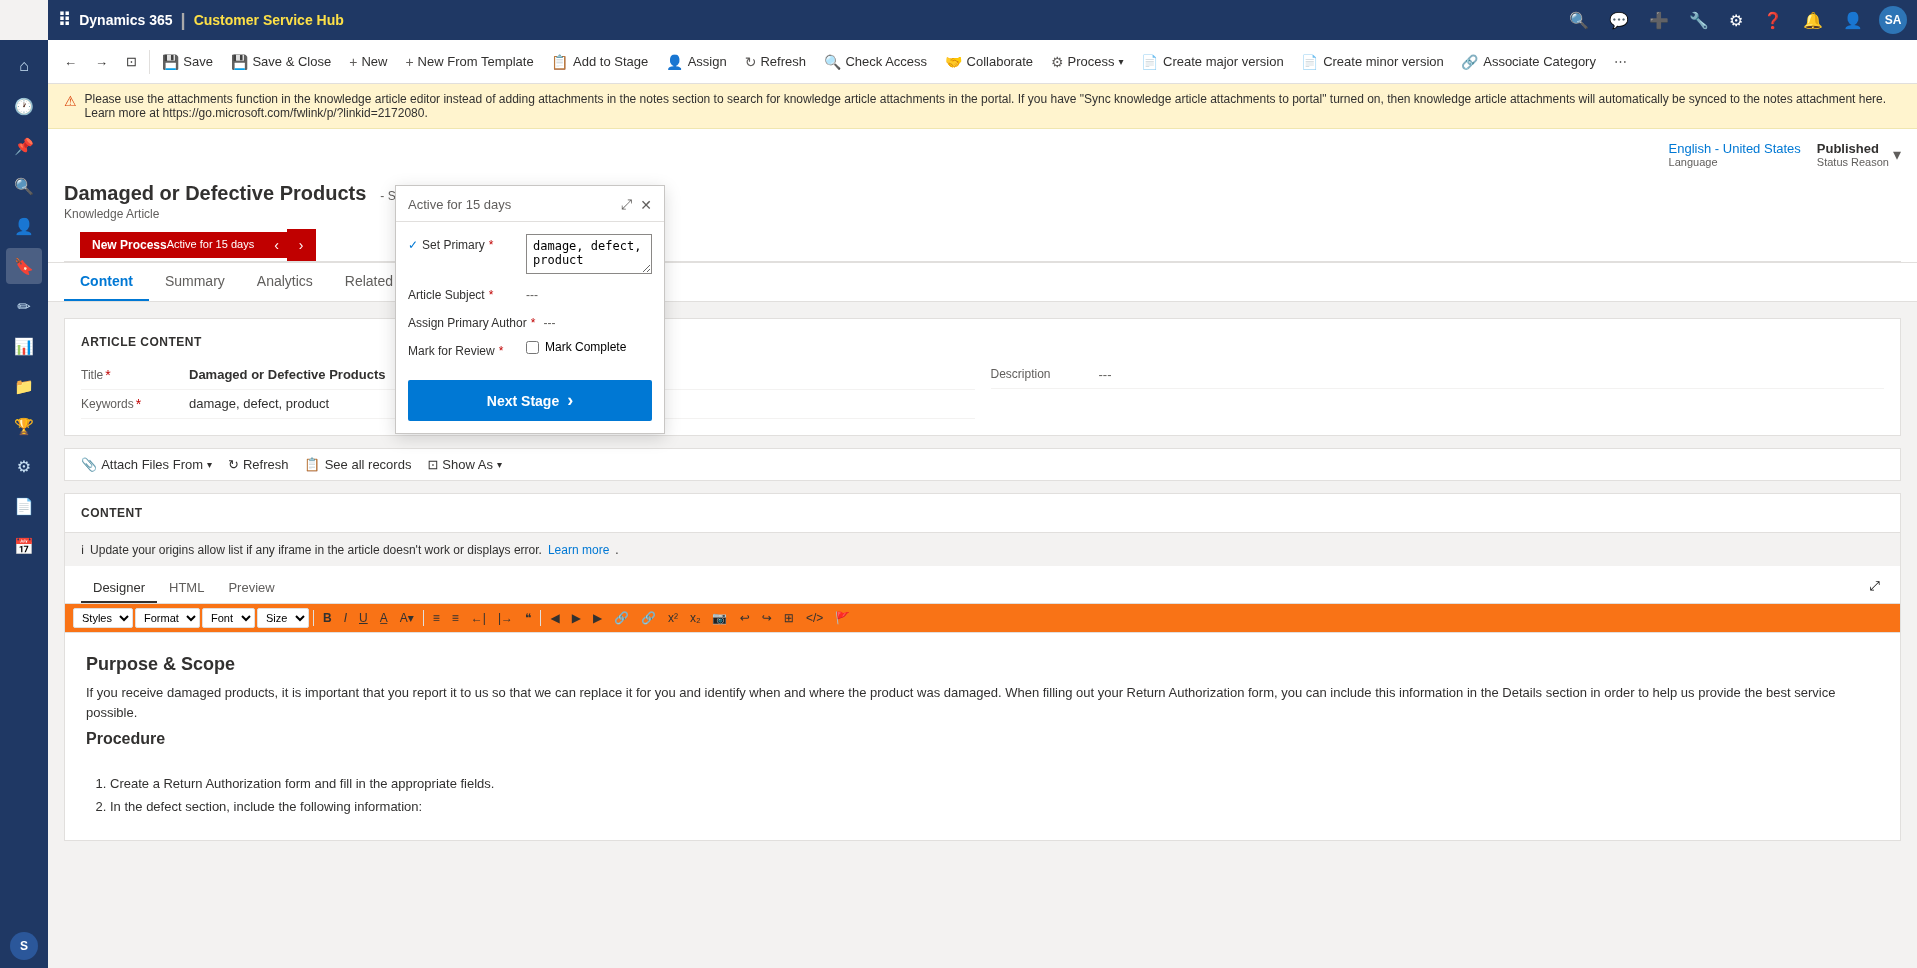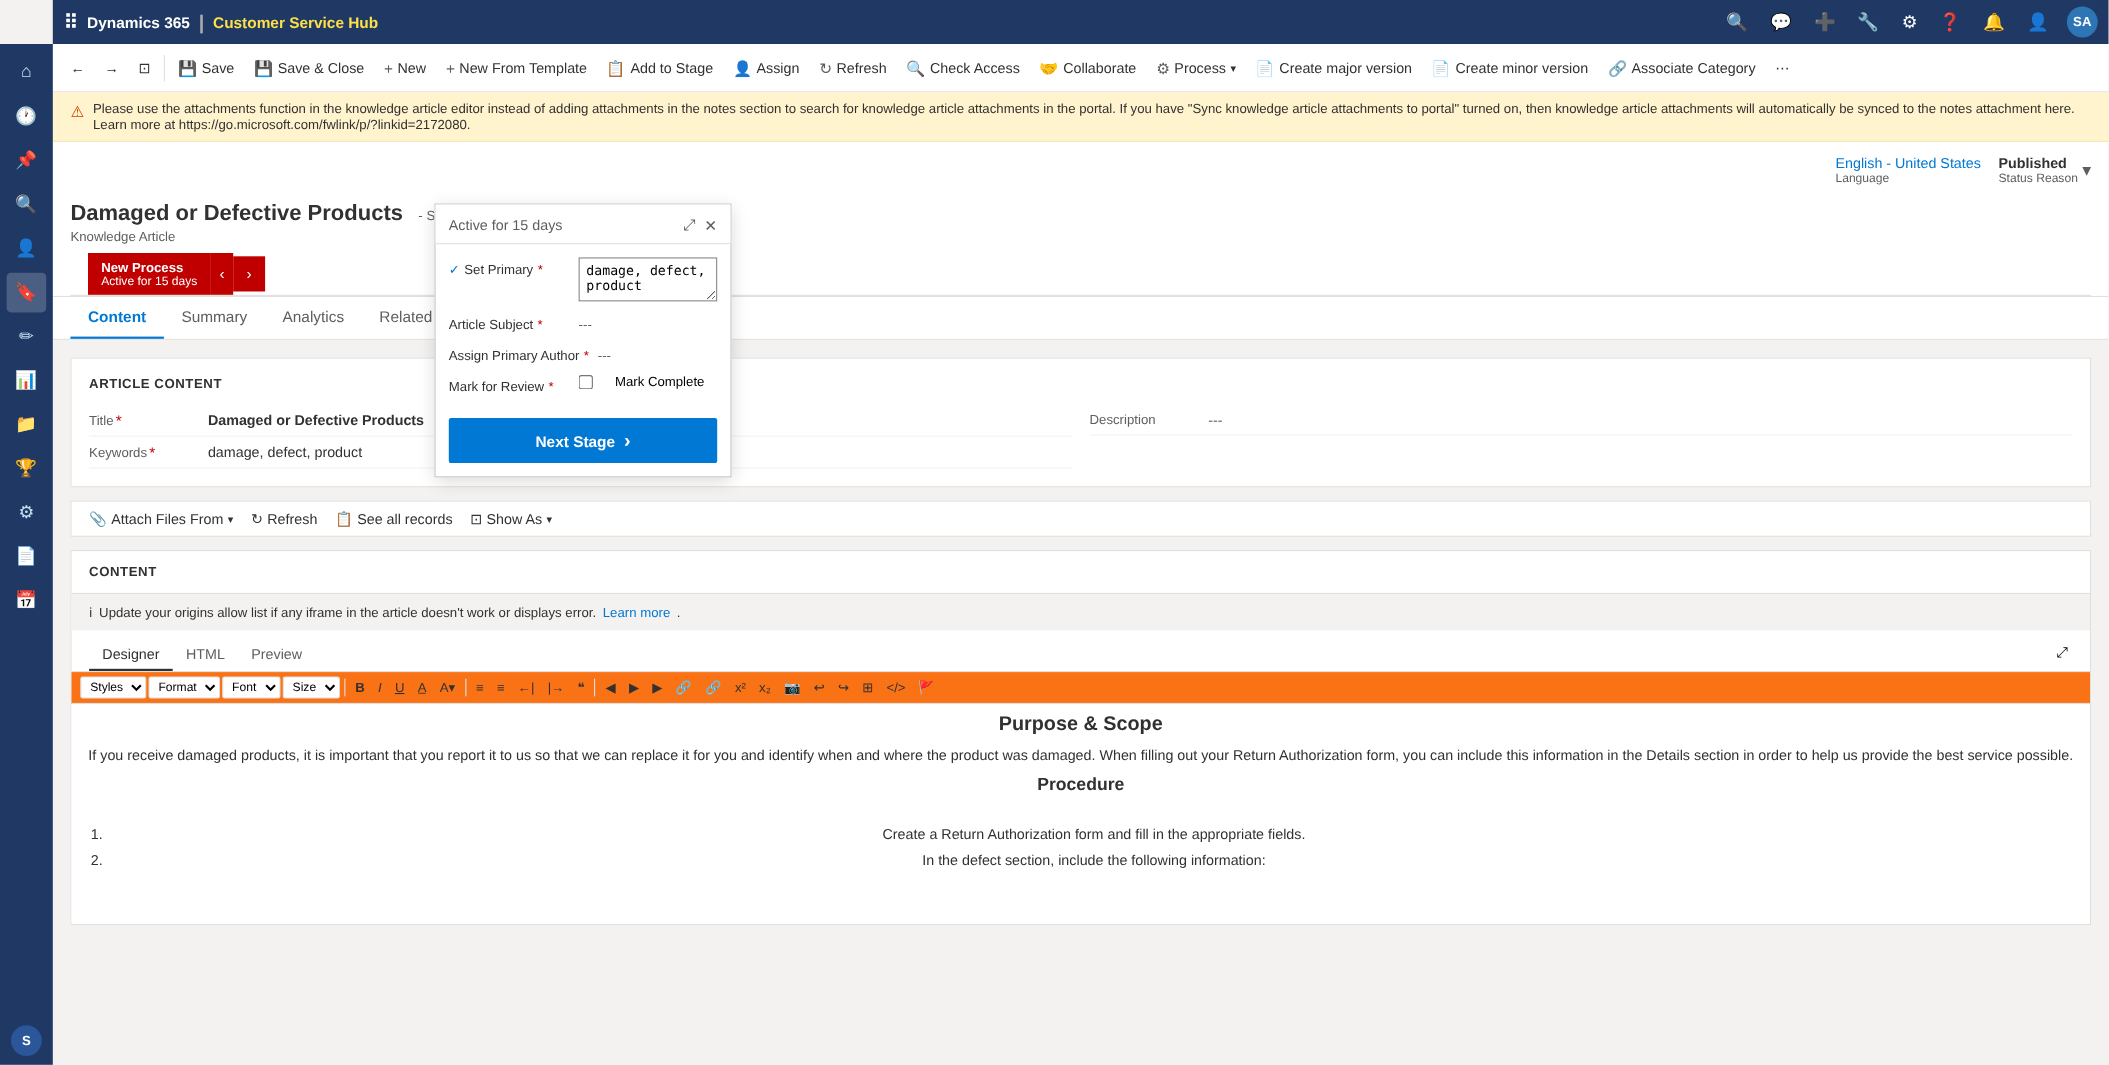--- a/index.html
+++ b/index.html
@@ -96,21 +96,20 @@
       position: relative;
       border-bottom: 1px solid #e1dfdd;
     }
     .process-stage-label {
       background: #c00000;
       color: white;
       padding: 6px 12px;
       font-size: 12px;
       font-weight: 600;
       display: flex;
-      flex-direction: column;
       cursor: pointer;
     }
     .process-stage-label .stage-name { font-size: 12px; font-weight: 700; }
     .process-stage-label .stage-sub { font-size: 11px; font-weight: 400; }
     .process-nav-left { background: #c00000; color: white; border: none; cursor: pointer; padding: 4px 8px; font-size: 14px; }
     .process-steps {
       display: flex;
       align-items: center;
       flex: 1;
       position: relative;
@@ -267,24 +266,23 @@
       font-size: 11px;
       border: 1px solid #e1dfdd;
       background: white;
       border-radius: 2px;
       cursor: pointer;
     }
     .editor-separator { width: 1px; height: 16px; background: #e1dfdd; margin: 0 2px; }
 
     
     .editor-content {
-      padding: 8px;
+      padding: 21px;
       min-height: 200px;
       background: white;
-      text-align: center;
     }
     .editor-content h2 { font-size: 18px; font-weight: 700; margin-bottom: 8px; color: #323130; }
     .editor-content p { font-size: 13px; color: #323130; line-height: 1.5; margin-bottom: 8px; }
     .editor-content h3 { font-size: 16px; font-weight: 700; margin-bottom: 24px; color: #323130; }
     .editor-content ol { padding-left: 24px; font-size: 13px; color: #323130; line-height: 1.8; }
 
     
     .popup-overlay {
       position: fixed;
       top: 0; left: 0; right: 0; bottom: 0;
@@ -333,21 +331,21 @@
     .popup-required { color: #c00000; }
     .popup-input {
       border: 1px solid #8a8886;
       padding: 4px 6px;
       font-size: 12px;
       width: 130px;
       min-height: 36px;
       resize: vertical;
     }
     .popup-dash { font-size: 12px; color: #605e5c; padding-top: 4px; }
-    .popup-checkbox { display: flex; align-items: center; gap: 20px; }
+    .popup-checkbox { display: flex; align-items: center; gap: 6px; }
     .popup-checkbox input { margin: 0; }
     .popup-checkbox label { font-size: 12px; }
     .popup-footer { padding: 0 12px 12px 12px; }
     .next-stage-btn {
       background: #0078d4;
       color: white;
       border: none;
       padding: 10px 0;
       width: 100%;
       font-size: 14px;

